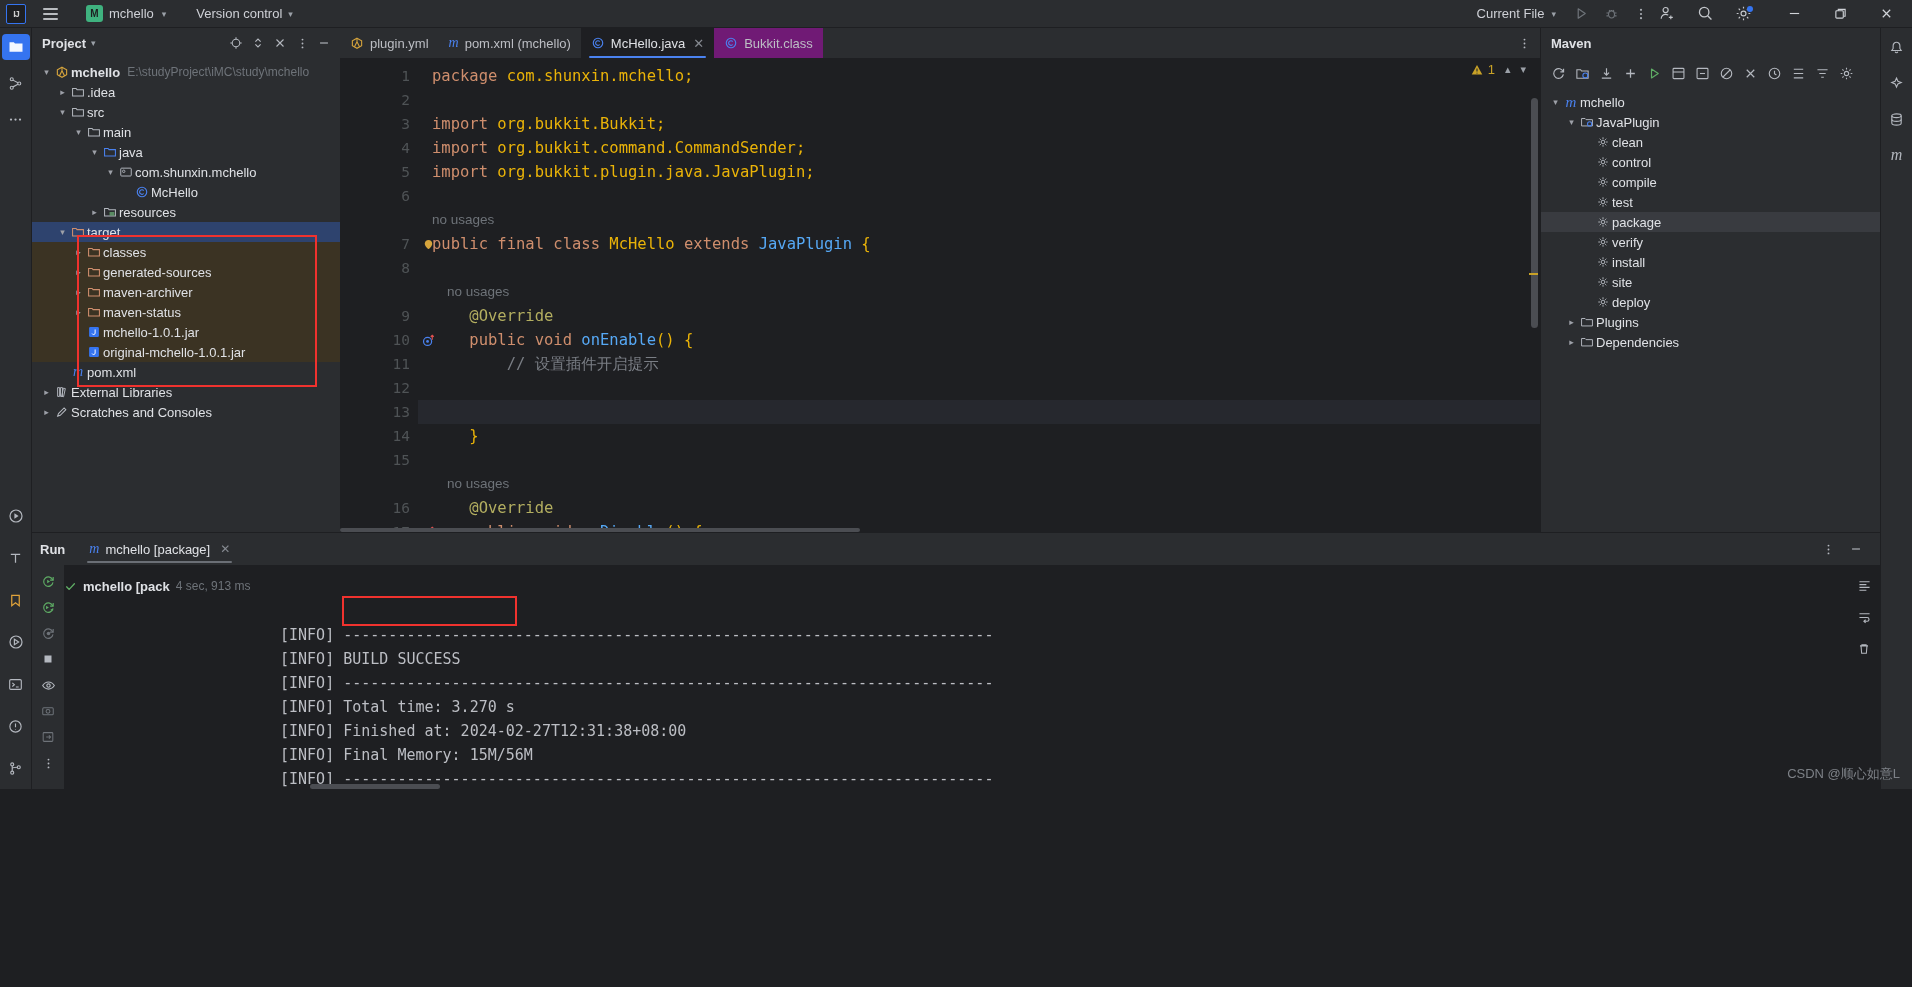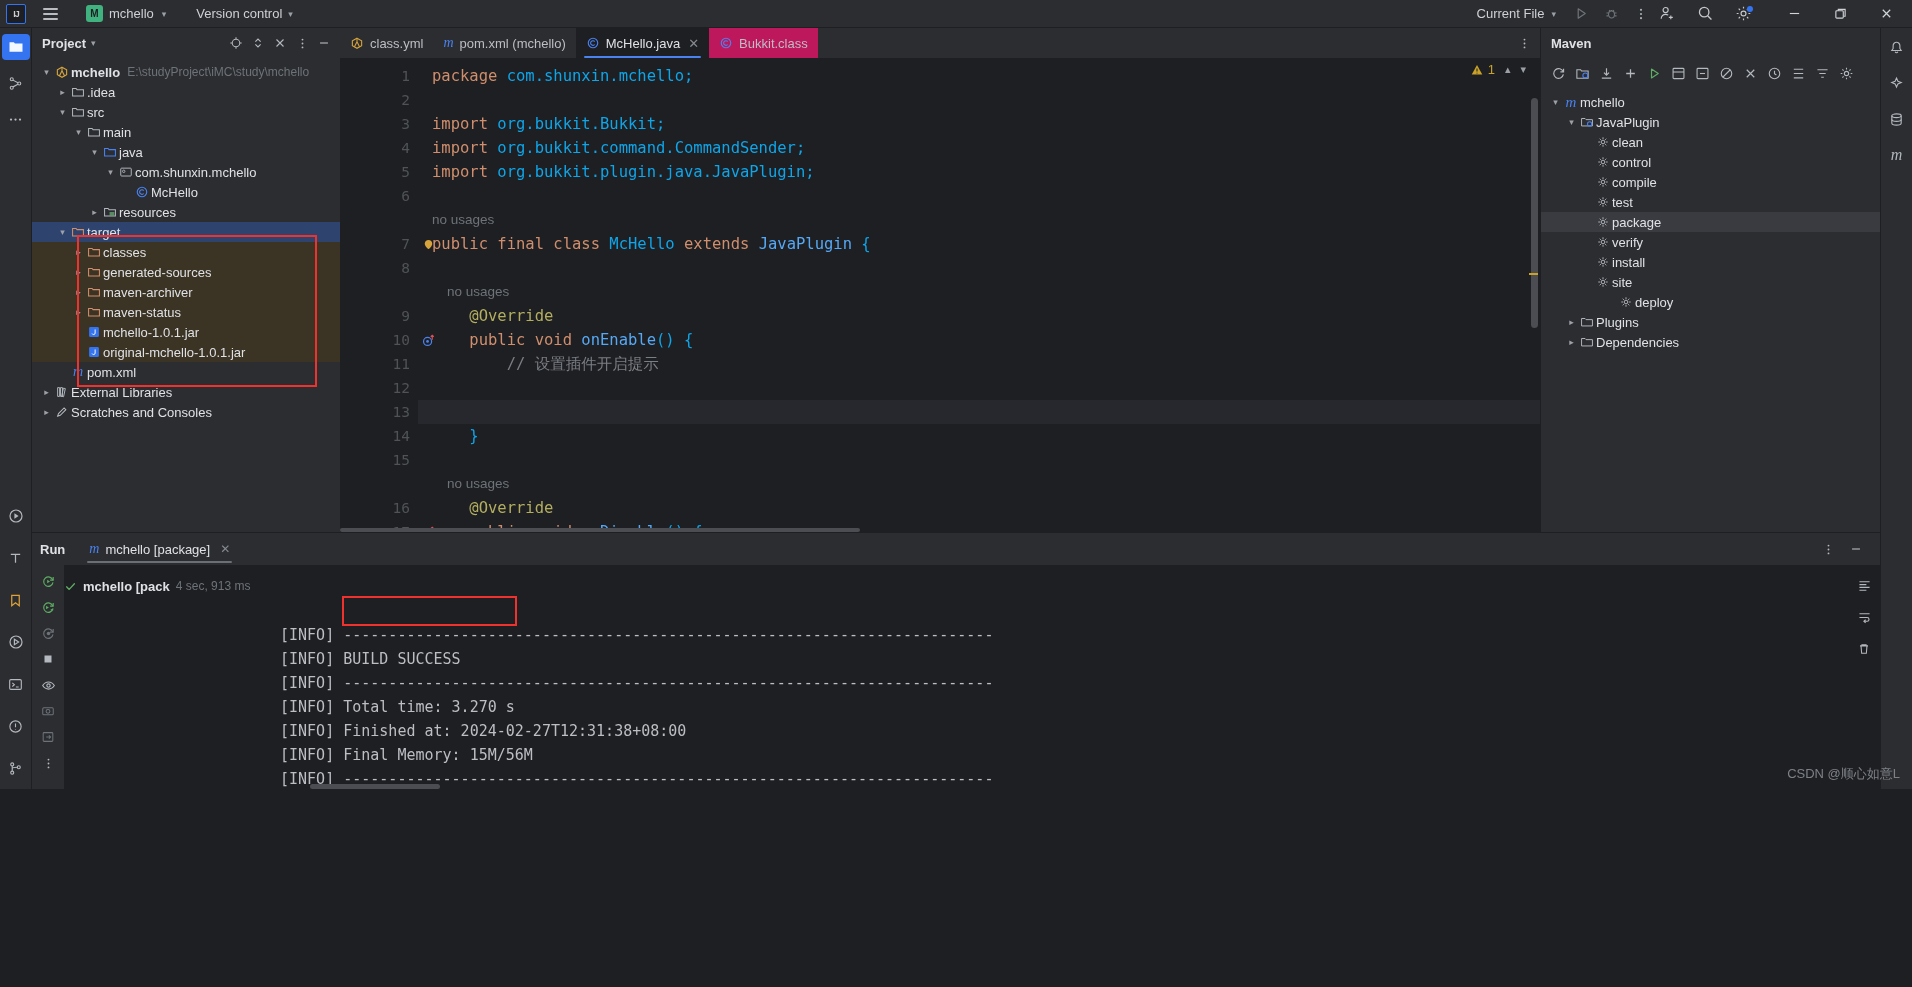--- a/index.html
+++ b/index.html
@@ -73,36 +73,36 @@
   .npath{color:#6e7379;margin-left:7px;font-size:12px;}
 
   .redbox{position:absolute;border:2px solid #f0322e;pointer-events:none;}
 
   
   .editor{flex:1 1 auto;display:flex;flex-direction:column;min-width:0;background:#1e1f22;}
   .tabrow{height:30px;background:#2b2d30;display:flex;align-items:stretch;flex:0 0 30px;}
   .etab{display:flex;align-items:center;gap:6px;padding:0 10px;font-size:13px;color:#bcbec4;cursor:pointer;position:relative;white-space:nowrap;}
   .etab.active{background:#1e1f22;color:#dfe1e5;}
   .etab.active:after{content:"";position:absolute;left:8px;right:8px;bottom:0;height:2px;background:#4a82f0;border-radius:1px;}
-  .etab.dim{background:#be185d;justify-content:center;}
+  .etab.dim{background:#701a75;justify-content:center;}
   .tclose{font-size:13px;color:#868a91;margin-left:2px;}
   .tabrow-end{margin-left:auto;display:flex;align-items:center;padding-right:6px;}
 
   .codewrap{flex:1 1 auto;position:relative;display:flex;min-height:0;overflow:hidden;background:#1e1f22;}
   .gutter{width:78px;flex:0 0 78px;background:#1e1f22;position:relative;}
   .codearea{flex:1 1 auto;position:relative;overflow:hidden;}
   .code{
     font-family:"DejaVu Sans Mono","Liberation Mono",monospace;
     font-size:15.5px;line-height:24px;white-space:pre;
   }
   .ln{position:absolute;right:8px;color:#4f5356;font-size:14.5px;
       font-family:"DejaVu Sans Mono","Liberation Mono",monospace;line-height:24px;}
   .cline{position:absolute;left:0;height:24px;display:flex;align-items:center;}
   .hl-line{position:absolute;left:0;right:0;height:24px;background:#26282e;}
-  .kw{color:#cf8e6d;} .cls{color:#0ea5e9;} .str{color:#6aab73;}
+  .kw{color:#cf8e6d;} .cls{color:#eab308;} .str{color:#6aab73;}
   .mth{color:#56a8f5;} .ann{color:#b3ae60;} .cmt{color:#7a7e85;} .usg{color:#6e7379;font-size:13.5px;font-family:"Liberation Sans",sans-serif;}
   .param{background:#35373b;color:#8a8f96;font-size:12px;padding:0 2px;border-radius:2px;font-family:"DejaVu Sans Mono",monospace;}
   .warnbar{position:absolute;top:4px;right:14px;display:flex;align-items:center;gap:4px;font-size:13px;color:#c9a227;z-index:6;}
   .scrollthumb{position:absolute;right:2px;width:7px;border-radius:4px;background:#4b4d52;}
 
   
   .maven{width:340px;flex:0 0 340px;background:#2b2d30;display:flex;flex-direction:column;border-left:1px solid #1e1f22;}
   .mav-toolbar{height:30px;display:flex;align-items:center;gap:2px;padding:0 6px;flex:0 0 30px;}
   .mt{width:22px;height:22px;display:flex;align-items:center;justify-content:center;cursor:pointer;border-radius:3px;}
   .mav-tree{flex:1 1 auto;font-size:13px;padding-top:4px;overflow:hidden;}
@@ -509,21 +509,21 @@
 
         <div class="editor">
           <div class="tabrow" id="tabrow">
               <div class="etab">
                 <span style="display: flex;">
                   <svg width="14" height="14" viewBox="0 0 16 16">
                     <path d="M8 2.5l5.3 3v5.5L8 14 2.7 11V5.5z" fill="none" stroke="#d6a43c" stroke-width="1.25"></path>
                     <path d="M8 2.5v4M5 12.6L8 6.5l3 6.1" fill="none" stroke="#d6a43c" stroke-width="1.25"></path>
                   </svg>
                 </span>
-                <span>class.yml</span>
+                <span>plugin.yml</span>
               </div>
               <div class="etab">
                 <span style="display: flex;">
                   <span style="color:#4a82f0;font-style:italic;font-family:'Liberation Serif',serif;font-size:14px;line-height:1">m</span>
                 </span>
                 <span>pom.xml (mchello)</span>
               </div>
               <div class="etab active">
                 <span style="display: flex;">
                   <svg width="14" height="14" viewBox="0 0 16 16">
@@ -797,21 +797,21 @@
               <div class="mnode" style="padding-left: 40px;">
                 <span class="arrow"></span>
                 <span class="nicon">
                   <svg width="14" height="14" viewBox="0 0 16 16">
                     <circle cx="8" cy="8" r="2.1" fill="none" stroke="#b4b8bf" stroke-width="1.1"></circle>
                     <path d="M8 2.6v2M8 11.4v2M2.6 8h2M11.4 8h2M4.2 4.2l1.4 1.4M10.4 10.4l1.4 1.4M11.8 4.2l-1.4 1.4M5.6 10.4l-1.4 1.4" stroke="#b4b8bf" stroke-width="1.05" fill="none"></path>
                   </svg>
                 </span>
                 <span class="nlabel">site</span>
               </div>
-              <div class="mnode" style="padding-left: 40px; margin-left: 23px;">
+              <div class="mnode" style="padding-left: 40px;">
                 <span class="arrow"></span>
                 <span class="nicon">
                   <svg width="14" height="14" viewBox="0 0 16 16">
                     <circle cx="8" cy="8" r="2.1" fill="none" stroke="#b4b8bf" stroke-width="1.1"></circle>
                     <path d="M8 2.6v2M8 11.4v2M2.6 8h2M11.4 8h2M4.2 4.2l1.4 1.4M10.4 10.4l1.4 1.4M11.8 4.2l-1.4 1.4M5.6 10.4l-1.4 1.4" stroke="#b4b8bf" stroke-width="1.05" fill="none"></path>
                   </svg>
                 </span>
                 <span class="nlabel">deploy</span>
               </div>
               <div class="mnode" style="padding-left: 24px;">

